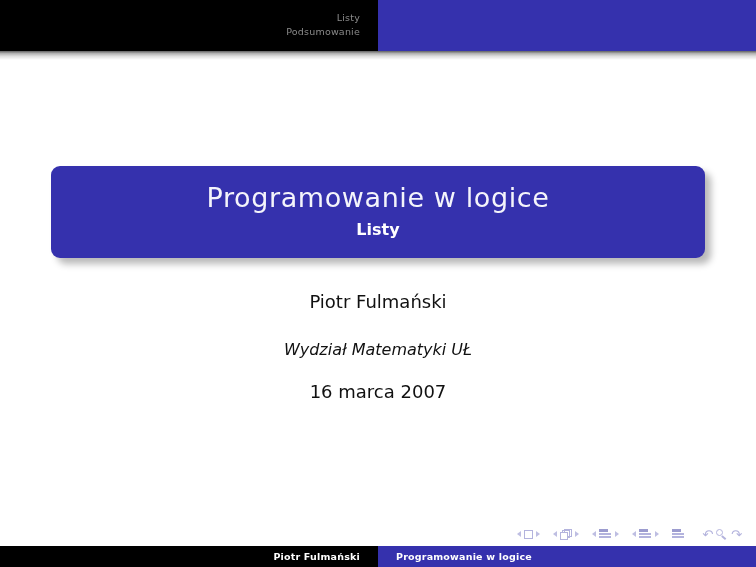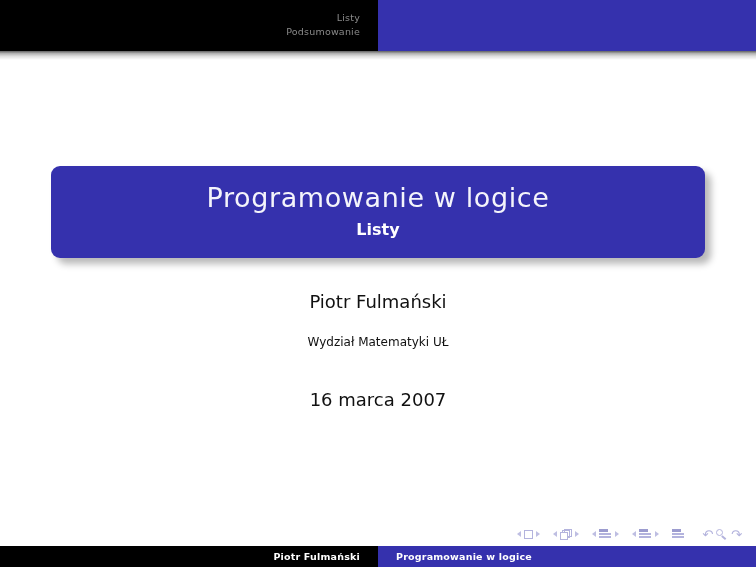--- a/index.html
+++ b/index.html
@@ -99,28 +99,29 @@
     top: 290px;
     width: 756px;
     text-align: center;
     color: #111111;
   }
   #author {
     font-size: 18px;
     line-height: 24px;
   }
   #institute {
-    font-size: 12px;
+    font-size: 16px;
     line-height: 16px;
-    margin-top: 20px;
+    margin-top: 28px;
+    font-style: italic;
   }
   #date {
     font-size: 18px;
     line-height: 24px;
-    margin-top: 38px;
+    margin-top: 22px;
   }
 
   
   #navsym {
     position: absolute;
     right: 14px;
     top: 526px;
     height: 16px;
     display: flex;
     align-items: center;

